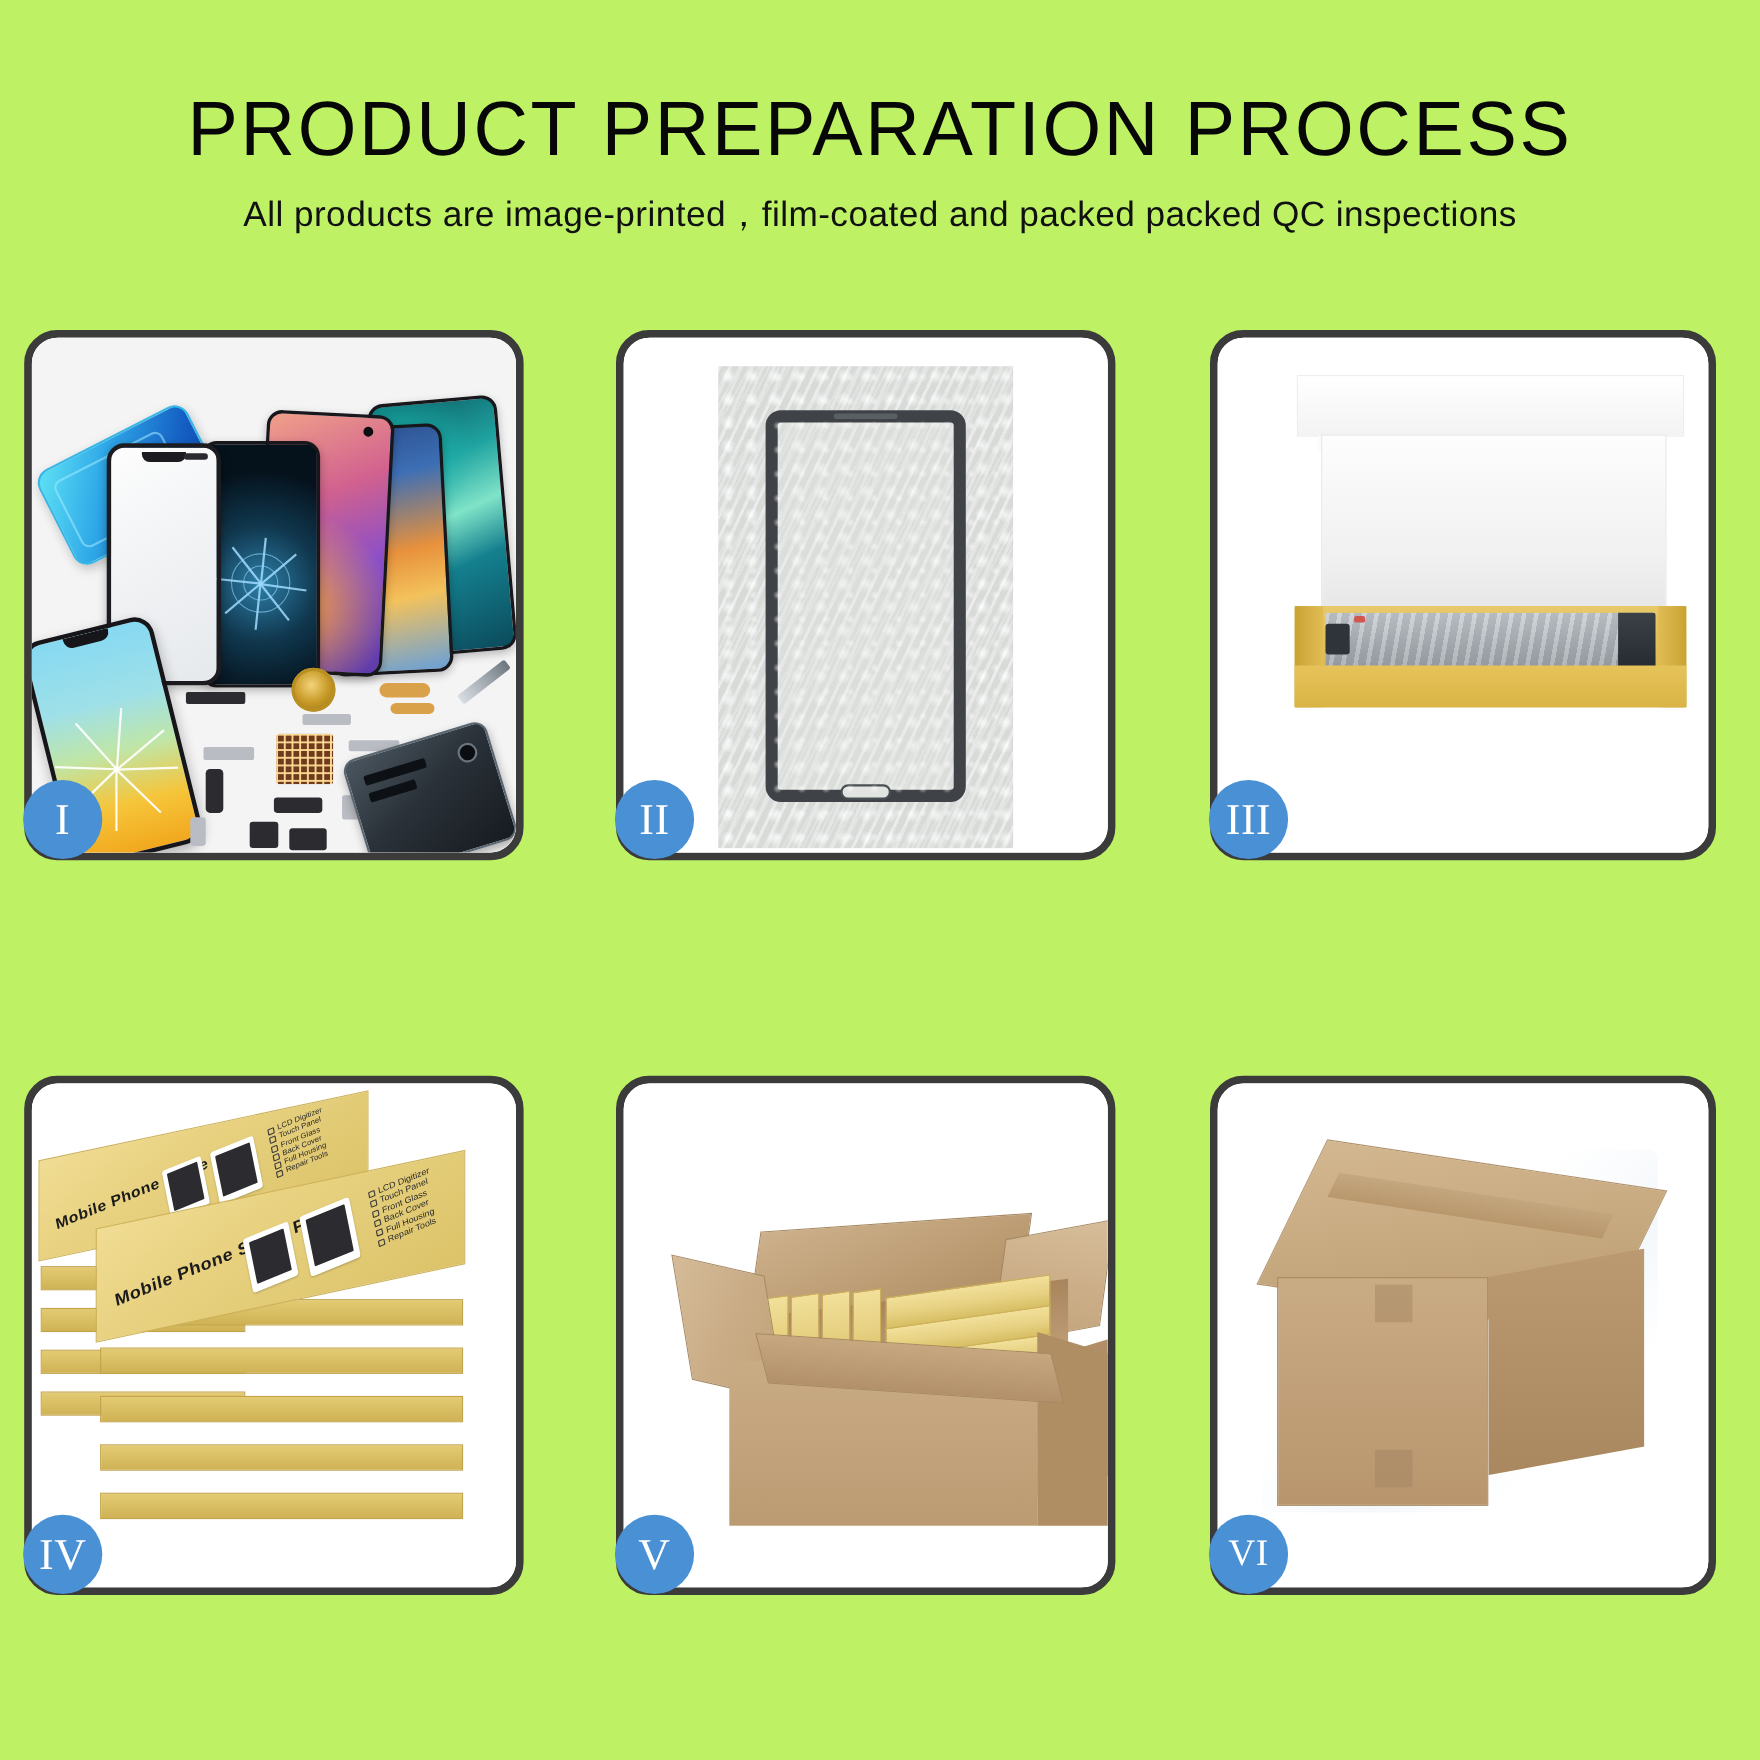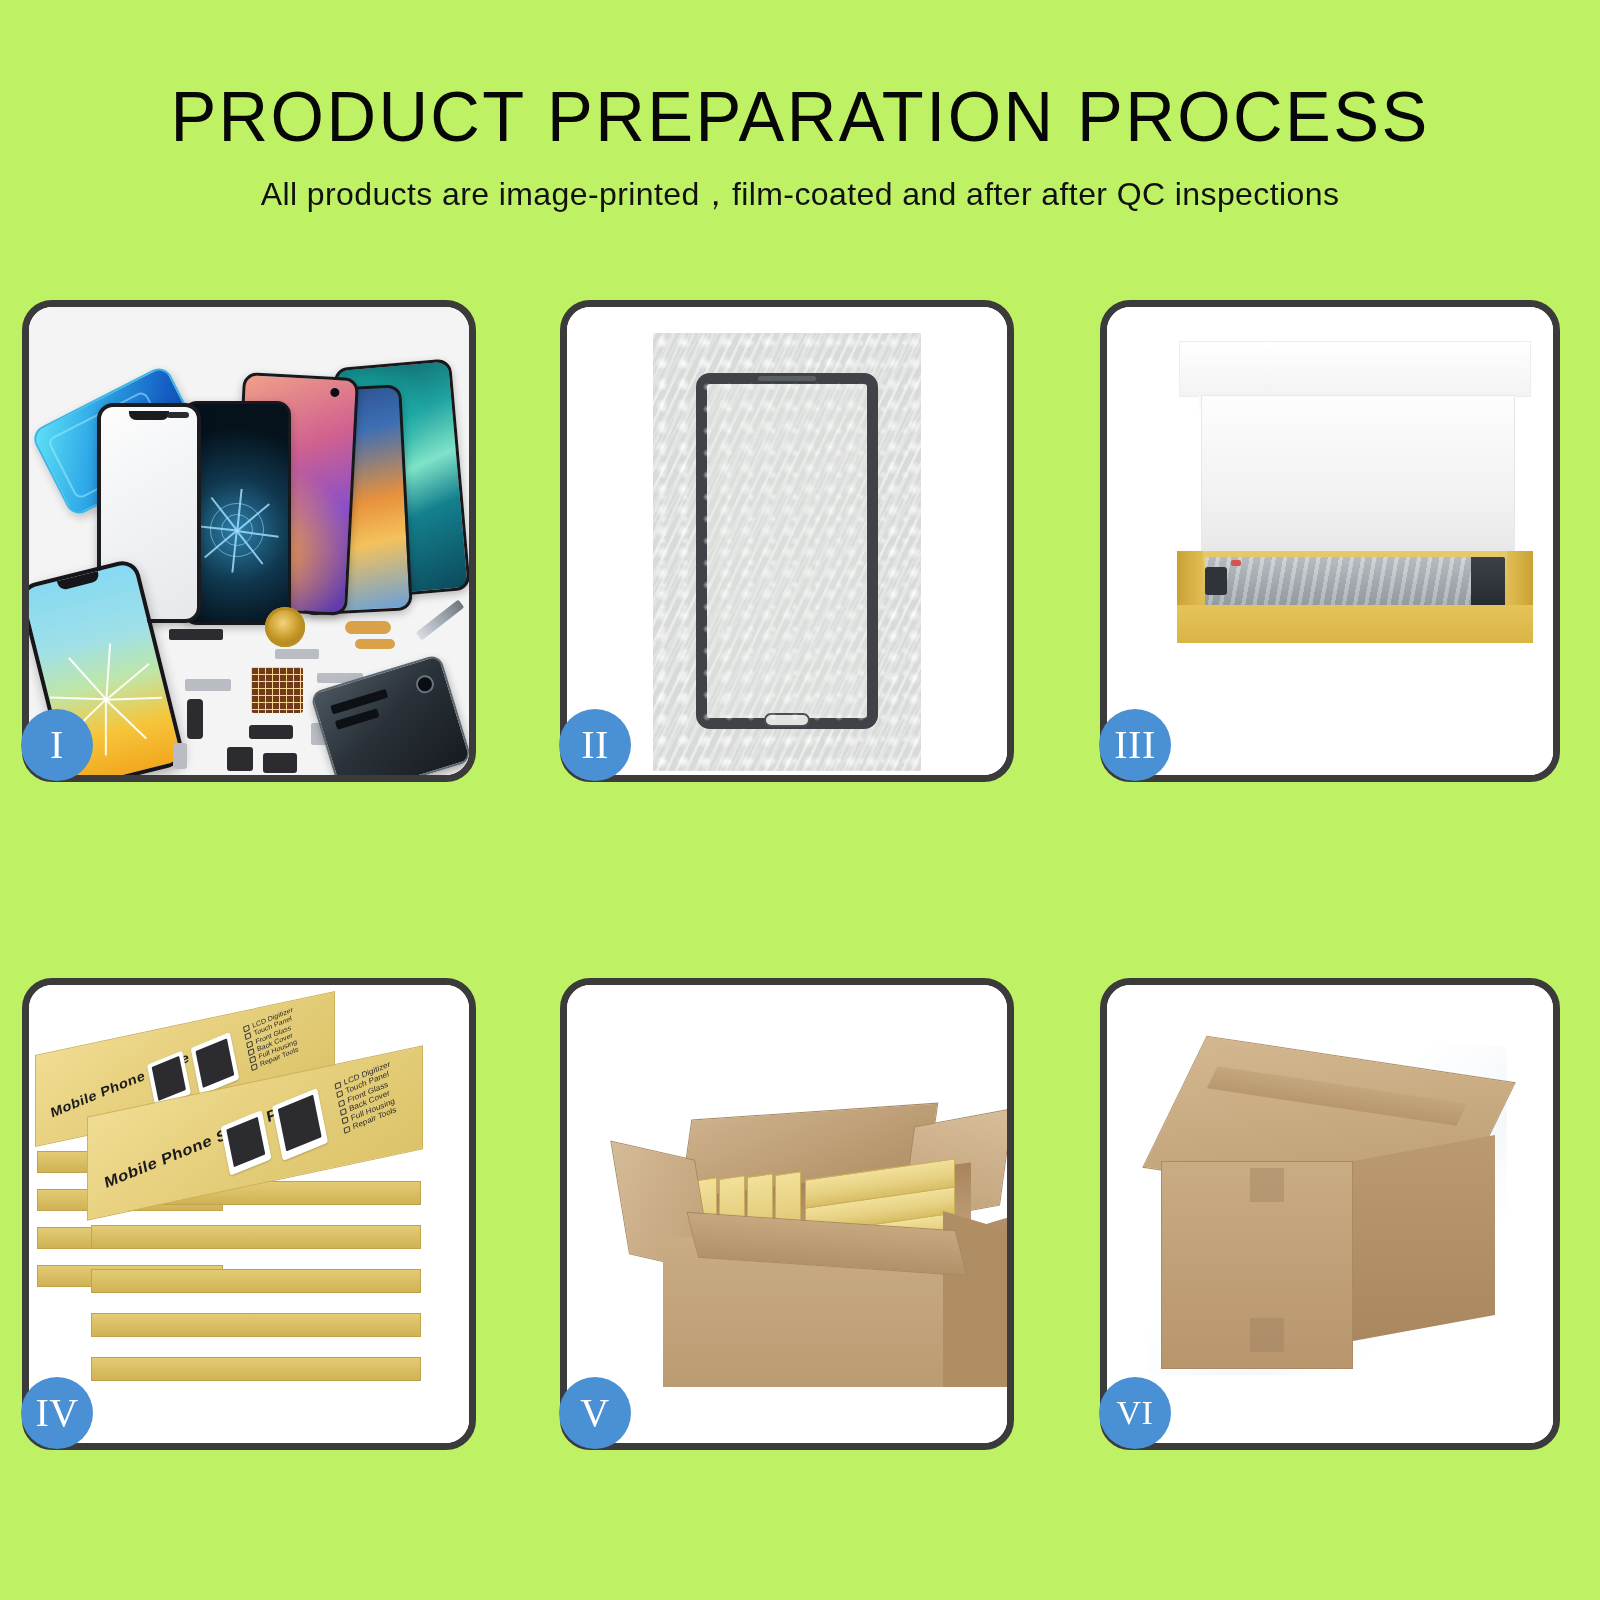--- a/index.html
+++ b/index.html
@@ -469,21 +469,21 @@
     pointer-events: none;
   }
 </style>
 </head>
 <body>
 
 <div id="page">
 
   <div class="header">
     <div class="title">PRODUCT PREPARATION PROCESS</div>
-    <div class="subtitle">All products are image-printed，film-coated and after after QC inspections</div>
+    <div class="subtitle">All products are image-printed，film-coated and packed packed QC inspections</div>
   </div>
 
   <div class="grid">
 
     <div class="panel p1">
       <div class="panel-inner">
         <div class="scene1">
           <div class="plate"></div>
 
           <div class="phone-fan">

